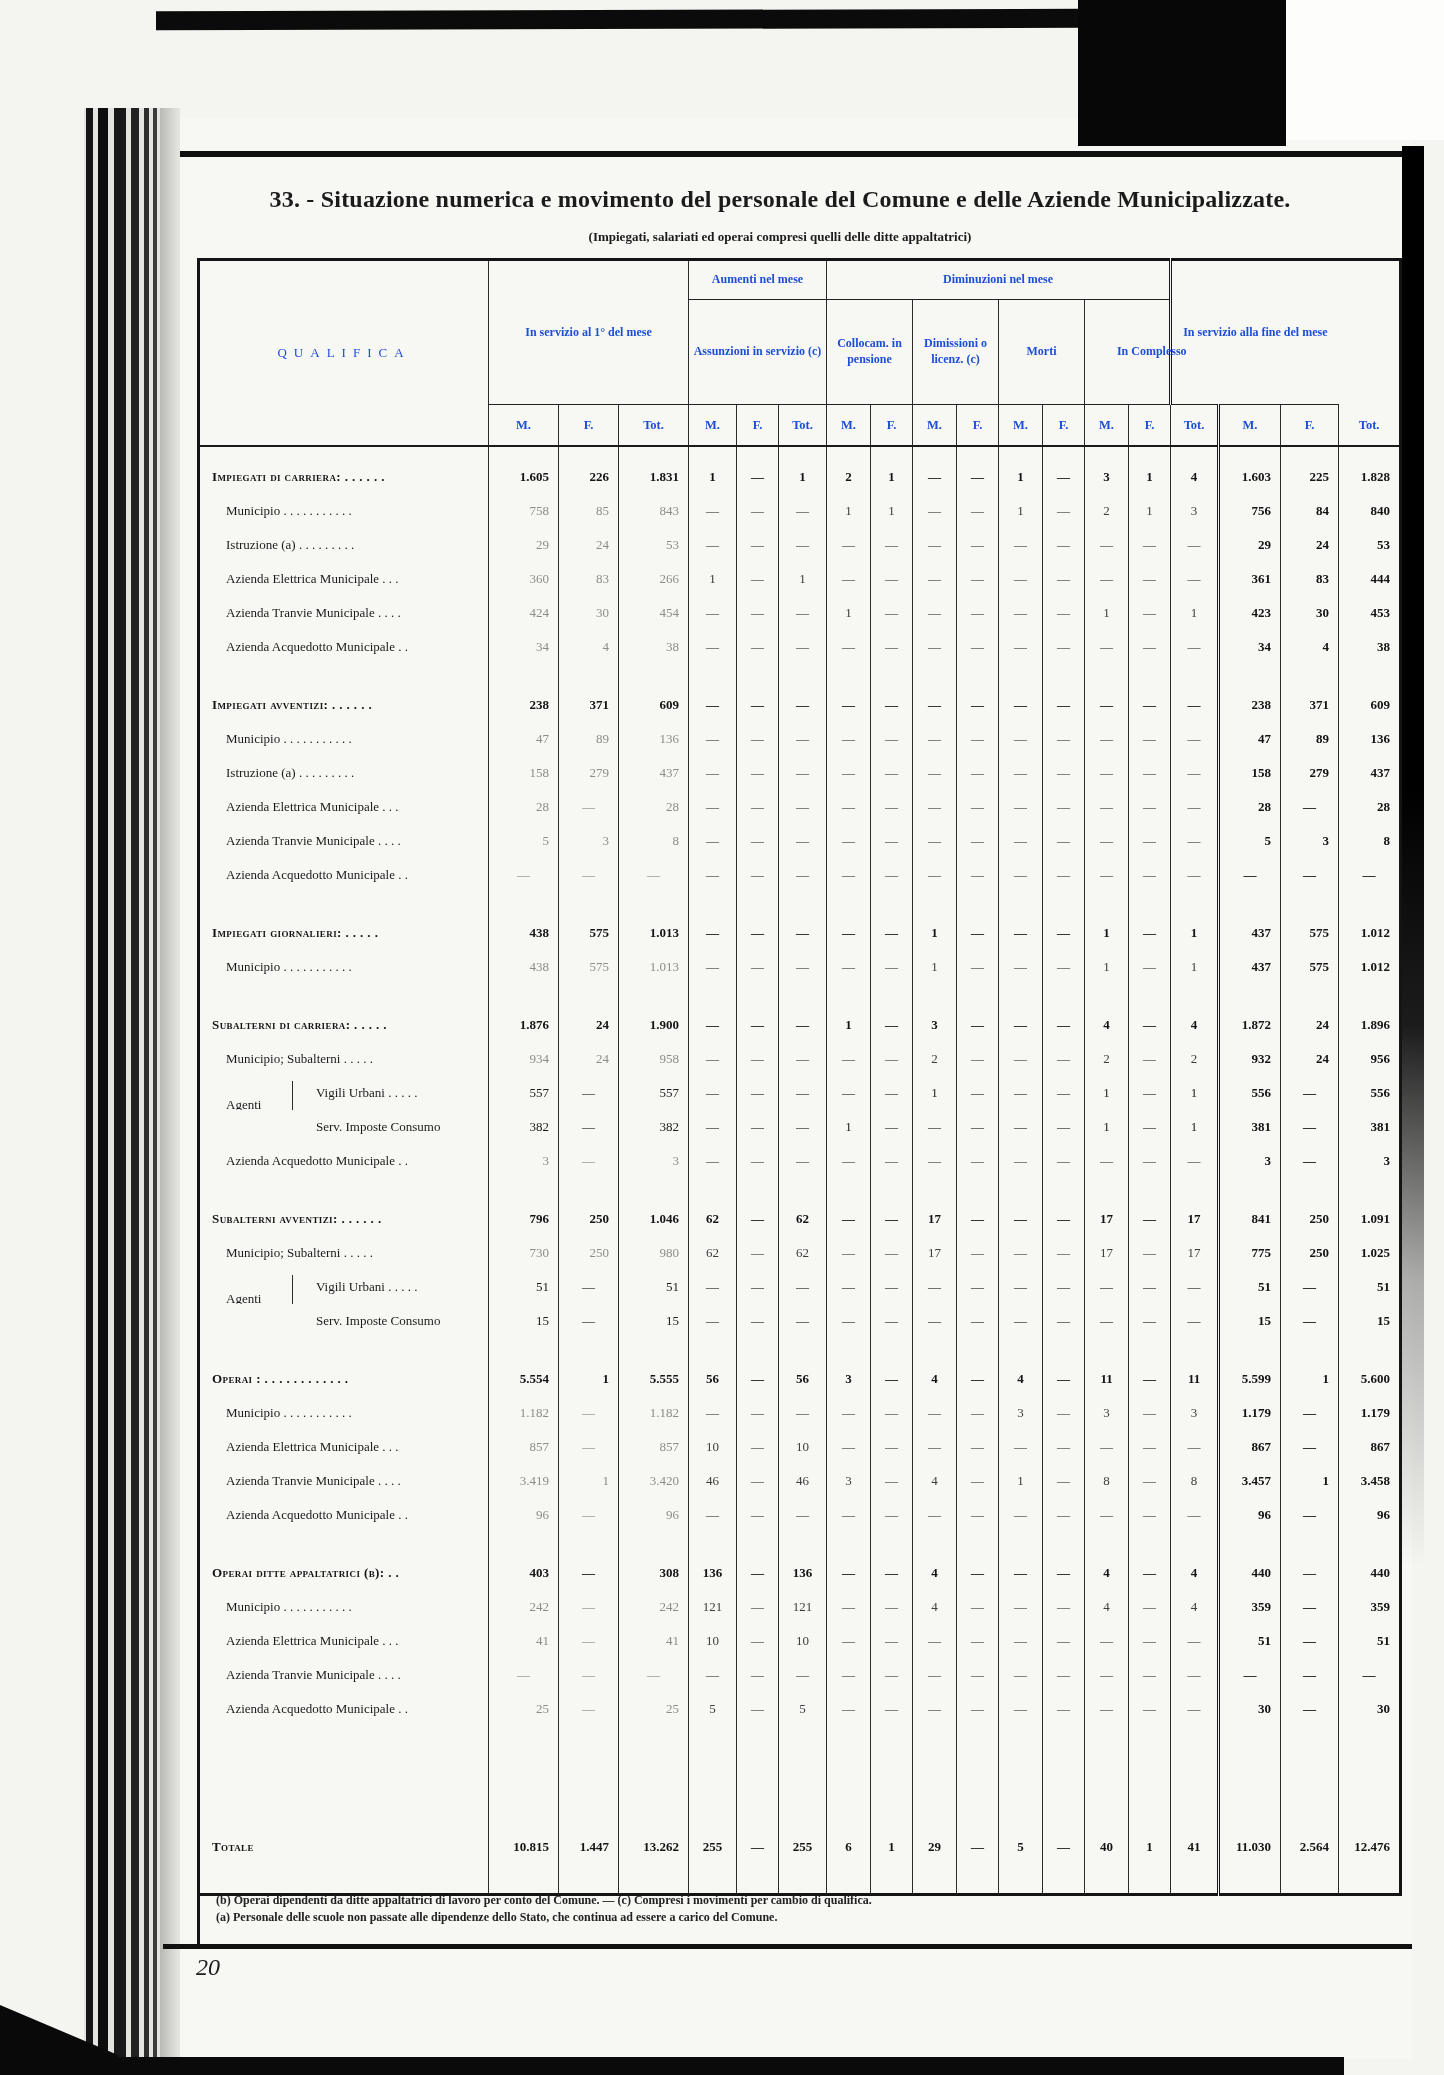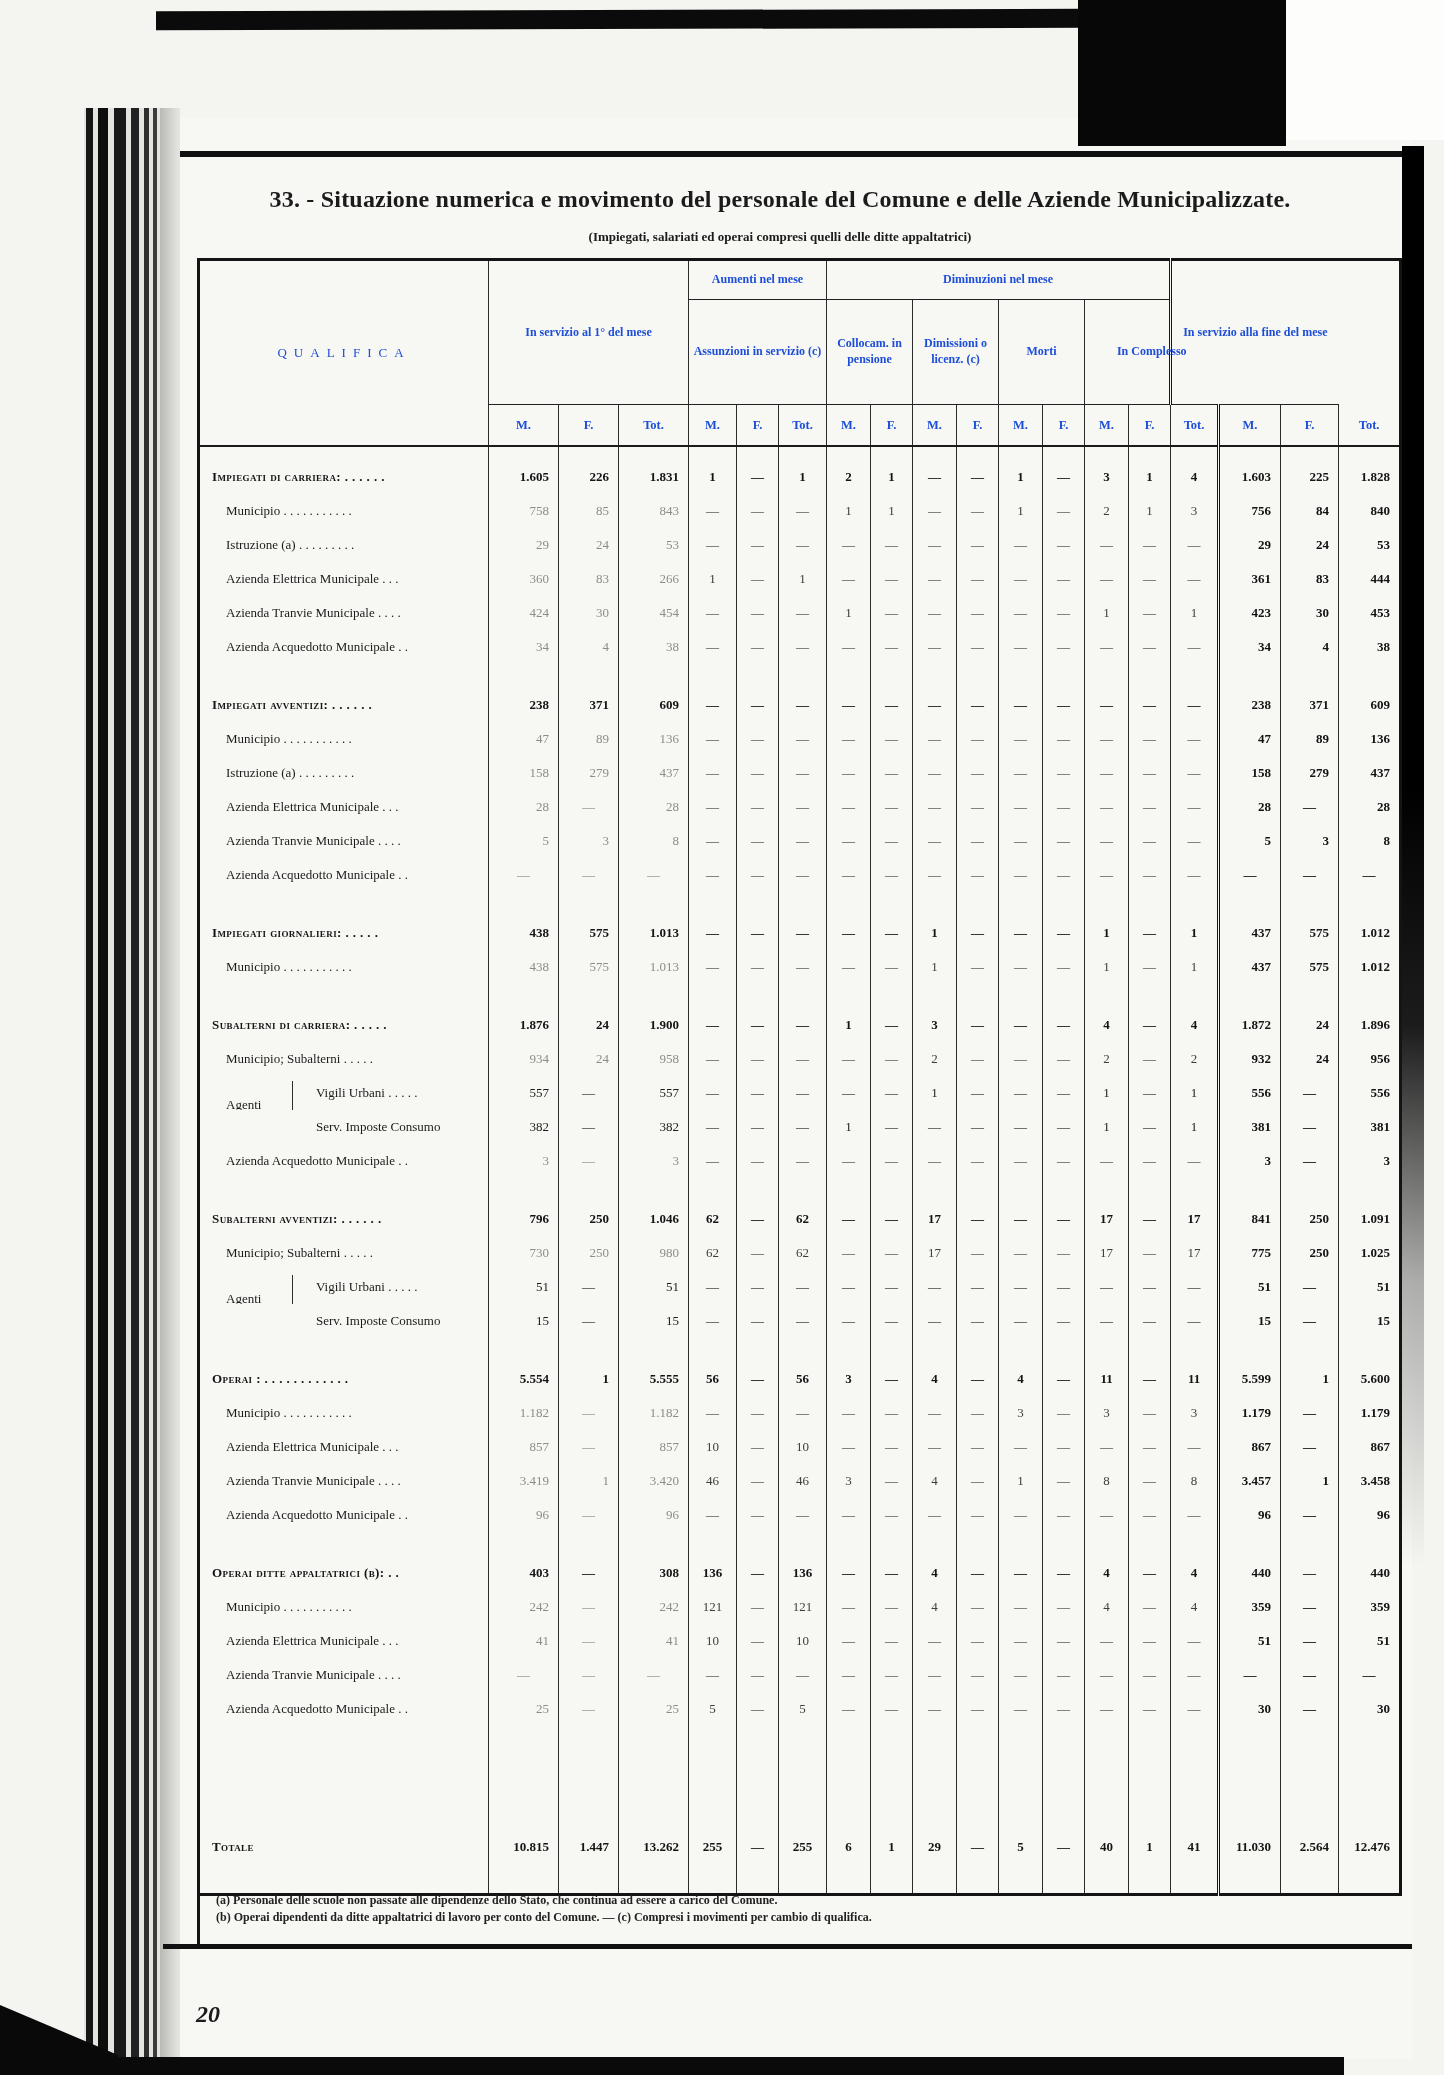--- a/index.html
+++ b/index.html
@@ -60,21 +60,21 @@
   td.z{font-weight:bold;color:#121212;}
   .row-block td,.row-totale td{font-weight:bold;color:#141414;}
   tr.spacer td{height:auto;}
   .agenti{position:absolute;left:26px;top:21px;font-size:13px;color:#1b1b1b;}
   .abrace{position:absolute;left:92px;top:5px;height:58px;border-left:1.5px solid #2f2f2f;}
   
   .left-rule-ext{position:absolute;left:197px;top:1870px;width:3px;height:78px;background:#141414;}
   .footnotes{position:absolute;left:216px;top:1892px;width:1150px;font-size:12px;font-weight:bold;
              line-height:17px;color:#222;}
   .bottom-rule{position:absolute;left:163px;top:1944px;width:1249px;height:5px;background:#101010;}
-  .page-number{position:absolute;left:196px;top:1954px;font-size:24px;font-weight:bold;font-style:italic;margin-top:47px;}
+  .page-number{position:absolute;left:196px;top:1954px;font-size:24px;font-weight:normal;font-style:italic;}
 </style>
 </head>
 <body>
 
 <div id="scene">
 
   <div class="art paper"></div>
   <div class="art top-bar"></div>
   <div class="art top-right-box"></div>
   <div class="art right-white"></div>
@@ -1055,18 +1055,18 @@
           <td class="vb"></td>
           <td class="dbl"></td>
           <td class="vb"></td>
           <td class="vb"></td>
         </tr>
       </tbody>
   </table>
 
   <div class="left-rule-ext"></div>
   <div class="footnotes">
+    <div>(b) Operai dipendenti da ditte appaltatrici di lavoro per conto del Comune. — (c) Compresi i movimenti per cambio di qualifica.</div>
     <div>(a) Personale delle scuole non passate alle dipendenze dello Stato, che continua ad essere a carico del Comune.</div>
-    <div>(b) Operai dipendenti da ditte appaltatrici di lavoro per conto del Comune. — (c) Compresi i movimenti per cambio di qualifica.</div>
   </div>
   <div class="bottom-rule"></div>
   <div class="page-number">20</div>
 </div>
 
 </body></html>

